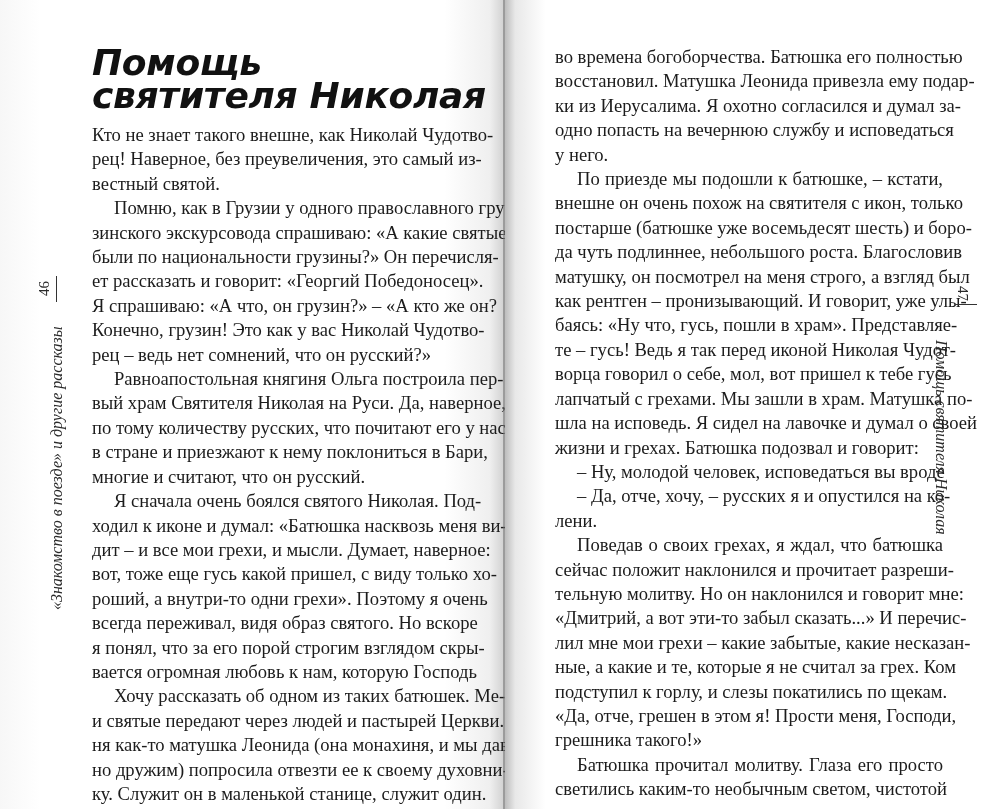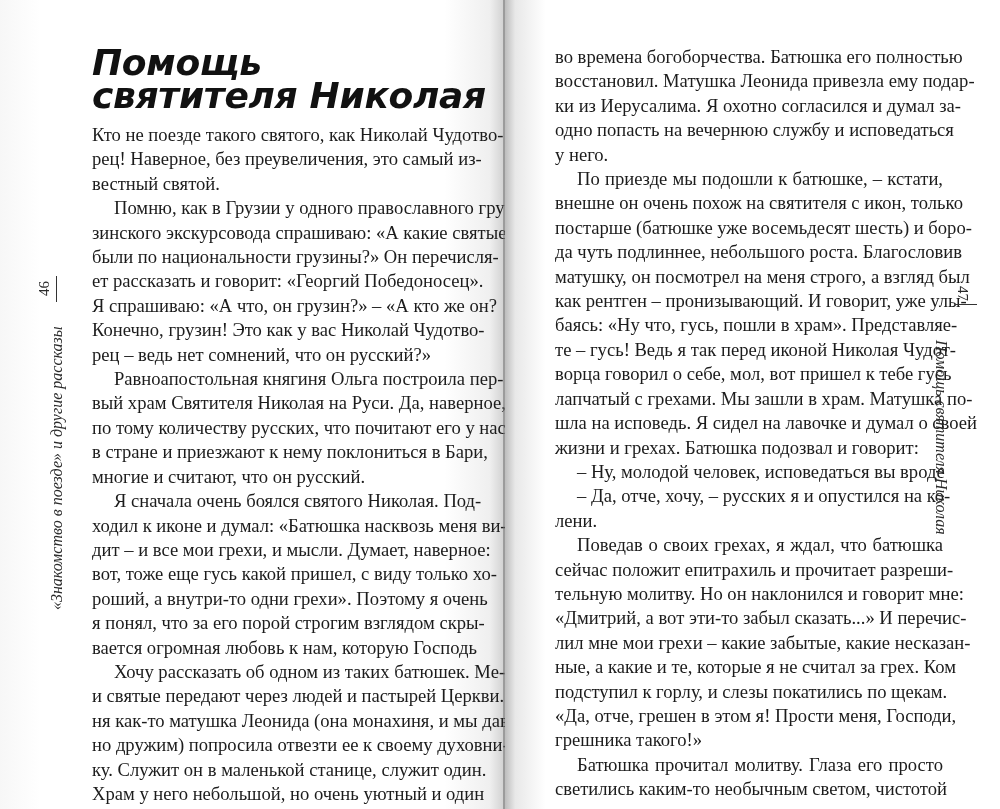--- a/index.html
+++ b/index.html
@@ -62,40 +62,41 @@
     <div class="running-head rh-left">«Знакомство в поезде» и другие рассказы</div>
     <div class="folio folio-left">46</div>
     <div class="rule rule-left-v"></div>
 
     <h1 class="title">
       <span>Помощь</span>
       <span>святителя Николая</span>
     </h1>
 
     <div class="text text-left">
-      <span class="line">Кто не поезде такого святого, как Николай Чудотво-</span>
+      <span class="line">Кто не знает такого внешне, как Николай Чудотво-</span>
       <span class="line">рец! Наверное, без преувеличения, это самый из-</span>
       <span class="line last">вестный святой.</span>
       <span class="line indent">Помню, как в Грузии у одного православного гру-</span>
       <span class="line">зинского экскурсовода спрашиваю: «А какие святые</span>
       <span class="line">были по национальности грузины?» Он перечисля-</span>
       <span class="line">ет рассказать и говорит: «Георгий Победоносец».</span>
       <span class="line">Я спрашиваю: «А что, он грузин?» – «А кто же он?</span>
       <span class="line">Конечно, грузин! Это как у вас Николай Чудотво-</span>
       <span class="line last">рец – ведь нет сомнений, что он русский?»</span>
       <span class="line indent">Равноапостольная княгиня Ольга построила пер-</span>
       <span class="line">вый храм Святителя Николая на Руси. Да, наверное,</span>
       <span class="line">по тому количеству русских, что почитают его у нас</span>
       <span class="line">в стране и приезжают к нему поклониться в Бари,</span>
       <span class="line last">многие и считают, что он русский.</span>
       <span class="line indent">Я сначала очень боялся святого Николая. Под-</span>
       <span class="line">ходил к иконе и думал: «Батюшка насквозь меня ви-</span>
       <span class="line">дит – и все мои грехи, и мысли. Думает, наверное:</span>
       <span class="line">вот, тоже еще гусь какой пришел, с виду только хо-</span>
       <span class="line">роший, а внутри-то одни грехи». Поэтому я очень</span>
+      <span class="line">всегда переживал, видя образ святого. Но вскоре</span>
       <span class="line">я понял, что за его порой строгим взглядом скры-</span>
       <span class="line">вается огромная любовь к нам, которую Господь</span>
       <span class="line indent">Хочу рассказать об одном из таких батюшек. Ме-</span>
       <span class="line last">и святые передают через людей и пастырей Церкви.</span>
       <span class="line">ня как-то матушка Леонида (она монахиня, и мы дав-</span>
       <span class="line">но дружим) попросила отвезти ее к своему духовни-</span>
       <span class="line">ку. Служит он в маленькой станице, служит один.</span>
       <span class="line">Храм у него небольшой, но очень уютный и один</span>
 
     </div>
@@ -119,21 +120,21 @@
       <span class="line">баясь: «Ну что, гусь, пошли в храм». Представляе-</span>
       <span class="line">те – гусь! Ведь я так перед иконой Николая Чудот-</span>
       <span class="line">ворца говорил о себе, мол, вот пришел к тебе гусь</span>
       <span class="line">лапчатый с грехами. Мы зашли в храм. Матушка по-</span>
       <span class="line">шла на исповедь. Я сидел на лавочке и думал о своей</span>
       <span class="line last">жизни и грехах. Батюшка подозвал и говорит:</span>
       <span class="line indent">– Ну, молодой человек, исповедаться вы вроде</span>
       <span class="line indent">– Да, отче, хочу, – русских я и опустился на ко-</span>
       <span class="line last">лени.</span>
       <span class="line indent">Поведав о своих грехах, я ждал, что батюшка</span>
-      <span class="line">сейчас положит епитрахиль и прочитает разреши-</span>
+      <span class="line">сейчас положит наклонился и прочитает разреши-</span>
       <span class="line">тельную молитву. Но он наклонился и говорит мне:</span>
       <span class="line">«Дмитрий, а вот эти-то забыл сказать...» И перечис-</span>
       <span class="line">лил мне мои грехи – какие забытые, какие несказан-</span>
       <span class="line">ные, а какие и те, которые я не считал за грех. Ком</span>
       <span class="line">подступил к горлу, и слезы покатились по щекам.</span>
       <span class="line">«Да, отче, грешен в этом я! Прости меня, Господи,</span>
       <span class="line last">грешника такого!»</span>
       <span class="line indent">Батюшка прочитал молитву. Глаза его просто</span>
       <span class="line">светились каким-то необычным светом, чистотой</span>
 

